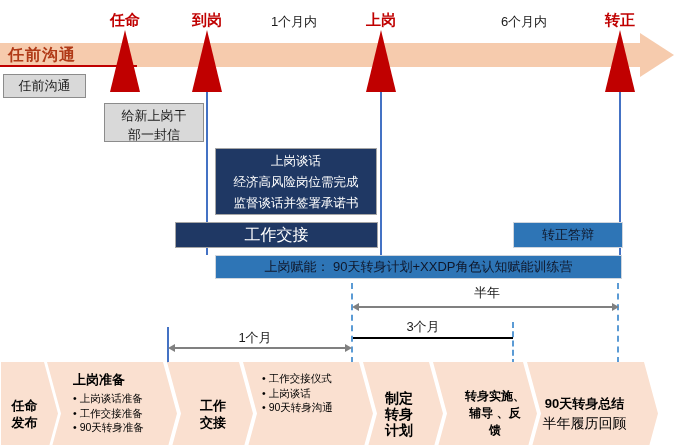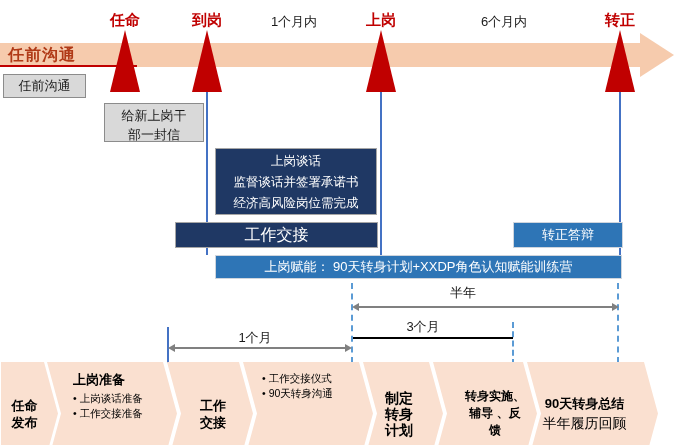--- a/index.html
+++ b/index.html
@@ -24,21 +24,21 @@
     border-top:22px solid transparent;border-bottom:22px solid transparent;
     border-left:34px solid var(--band-fill);}
   .band-label{position:absolute;left:8px;top:45px;font-size:16px;font-weight:bold;
     color:var(--band-text);letter-spacing:1px;}
   .band-underline{position:absolute;left:0;top:65px;width:137px;height:2px;background:var(--accent-red);}
 
   .ms-label{position:absolute;top:11px;width:56px;text-align:center;font-size:15px;
     font-weight:bold;color:var(--accent-red);}
   .dur-label{position:absolute;top:13px;width:64px;text-align:center;font-size:13px;color:#1a1a1a;}
   .l-renming{left:97px;} .l-daogang{left:179px;} .l-shanggang{left:353px;} .l-zhuanzheng{left:592px;}
-  .l-1yue{left:262px;} .l-6yue{left:472px;}
+  .l-1yue{left:262px;} .l-6yue{left:492px;}
 
   .tri{position:absolute;top:30px;width:0;height:0;
     border-left:15px solid transparent;border-right:15px solid transparent;
     border-bottom:62px solid var(--accent-red);}
   .t1{left:110px;} .t2{left:192px;} .t3{left:366px;} .t4{left:605px;}
 
   .vline{position:absolute;width:2px;background:var(--line-blue);}
   .vl-daogang{left:206px;top:92px;height:163px;}
   .vl-shanggang{left:380px;top:92px;height:163px;}
   .vl-zhuanzheng{left:619px;top:92px;height:163px;}
@@ -49,27 +49,27 @@
   .dl-c{left:617px;top:283px;height:80px;}
 
   
   .graybox{position:absolute;background:var(--gray-box);border:1px solid #8c8c8c;
     color:#1a1a1a;font-size:13px;text-align:center;}
   .gb-pre{left:3px;top:74px;width:83px;height:24px;line-height:22px;}
   .gb-letter{left:104px;top:103px;width:100px;height:39px;line-height:19px;padding-top:2px;}
   .navybox{position:absolute;background:var(--navy);border:1px solid #a6a6a6;color:#fff;text-align:center;}
   .nb-talk{left:215px;top:148px;width:162px;height:67px;font-size:12.5px;line-height:21px;padding-top:2px;}
   .nb-handover{left:175px;top:222px;width:203px;height:26px;font-size:16px;line-height:24px;}
-  .bluebox{position:absolute;background:var(--blue);border:1px solid #cfd5dd;color:#ffffff;text-align:center;}
+  .bluebox{position:absolute;background:var(--blue);border:1px solid #cfd5dd;color:#0f172a;text-align:center;}
   .bb-defense{left:513px;top:222px;width:110px;height:26px;font-size:13px;line-height:24px;}
   .bb-empower{left:215px;top:255px;width:407px;height:24px;font-size:13px;line-height:22px;}
 
   
   .mlabel{position:absolute;width:64px;text-align:center;font-size:13px;color:#1a1a1a;}
-  .ml-half{left:431px;top:284px;font-family:Liberation Serif, serif;}
+  .ml-half{left:455px;top:284px;font-family:Liberation Serif, serif;}
   .ml-3m{left:391px;top:318px;}
   .ml-1m{left:223px;top:329px;}
   .hline{position:absolute;height:2px;background:var(--arrow-gray);}
   .hl-half{left:357px;top:306px;width:257px;}
   .hl-1m{left:173px;top:347px;width:174px;}
   .hl-3m{left:353px;top:337px;width:160px;height:2px;background:#000;}
   .ah{position:absolute;width:0;height:0;border-top:4px solid transparent;border-bottom:4px solid transparent;}
   .ah.l{border-right:7px solid var(--arrow-gray);}
   .ah.r{border-left:7px solid var(--arrow-gray);}
   .ah-half-l{left:352px;top:303px;} .ah-half-r{left:612px;top:303px;}
@@ -126,22 +126,22 @@
   <div class="tri t4"></div>
 
   <div class="graybox gb-pre">任前沟通</div>
   <div class="graybox gb-letter">
     <div>给新上岗干</div>
     <div>部一封信</div>
   </div>
 
   <div class="navybox nb-talk">
     <div>上岗谈话</div>
+    <div>经济高风险岗位需完成</div>
     <div>监督谈话并签署承诺书</div>
-    <div>经济高风险岗位需完成</div>
   </div>
   <div class="navybox nb-handover">工作交接</div>
 
   <div class="bluebox bb-defense">转正答辩</div>
   <div class="bluebox bb-empower">上岗赋能： 90天转身计划+XXDP角色认知赋能训练营</div>
 
   <div class="mlabel ml-half">半年</div>
   <div class="hline hl-half"></div>
   <div class="ah l ah-half-l"></div>
   <div class="ah r ah-half-r"></div>
@@ -159,33 +159,35 @@
       <div>任命</div>
       <div>发布</div>
     </div>
   </div>
 
   <div class="chev chev-mid c2">
     <div class="listpane">
       <div class="ctitle">上岗准备</div>
       <div class="brow"><span class="bu">•</span><span>上岗谈话准备</span></div>
       <div class="brow"><span class="bu">•</span><span>工作交接准备</span></div>
+      <div class="brow"><span class="bu">•</span><span>90天转身准备</span></div>
     </div>
   </div>
 
   <div class="chev chev-mid c3">
     <div class="center">
       <div>工作</div>
       <div>交接</div>
     </div>
   </div>
 
   <div class="chev chev-mid c4">
     <div class="listpane">
       <div class="brow"><span class="bu">•</span><span>工作交接仪式</span></div>
+      <div class="brow"><span class="bu">•</span><span>上岗谈话</span></div>
       <div class="brow"><span class="bu">•</span><span>90天转身沟通</span></div>
     </div>
   </div>
 
   <div class="chev chev-mid c5">
     <div class="center">
       <div>制定</div>
       <div>转身</div>
       <div>计划</div>
     </div>

